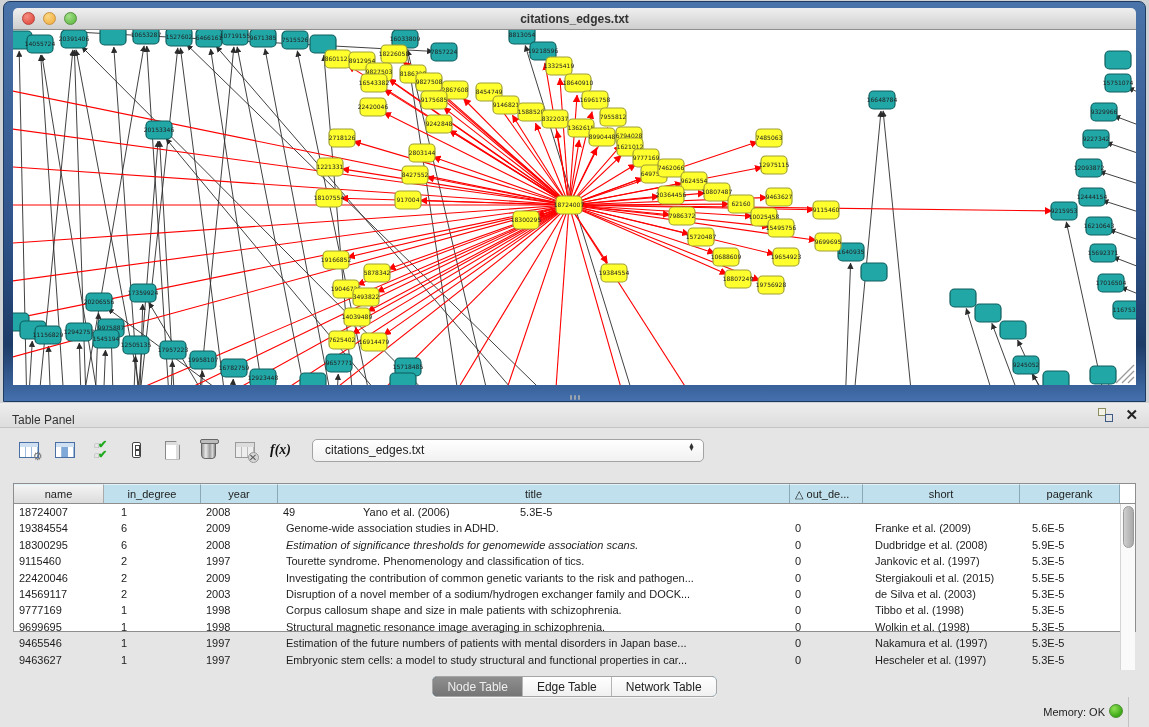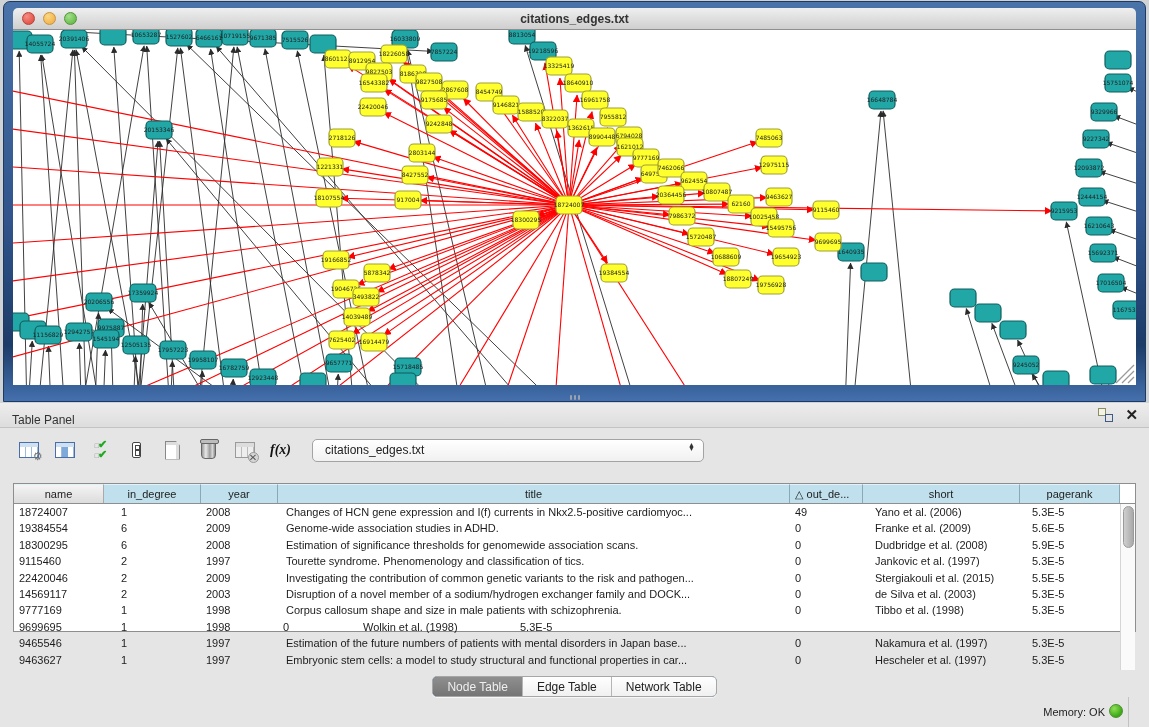--- a/index.html
+++ b/index.html
@@ -766,39 +766,38 @@
         <div class="th" style="width: 512px;">title</div>
         <div class="th th-left" style="width: 73px;">△ out_de...</div>
         <div class="th" style="width: 157px;">short</div>
         <div class="th" style="width: 100px;">pagerank</div>
       </div>
     <div class="tbody" id="tbody">
         <div class="tr">
           <div class="td td0" style="width: 90px;">18724007</div>
           <div class="td td1" style="width: 97px;">1</div>
           <div class="td td2" style="width: 77px;">2008</div>
-          <div class="td td3" style="width: 512px;">Changes of HCN gene expression and I(f) currents in Nkx2.5-positive cardiomyoc...</div>
           <div class="td td4" style="width: 73px;">49</div>
           <div class="td td5" style="width: 157px;">Yano et al. (2006)</div>
           <div class="td td6" style="width: 100px;">5.3E-5</div>
         </div>
         <div class="tr">
           <div class="td td0" style="width: 90px;">19384554</div>
           <div class="td td1" style="width: 97px;">6</div>
           <div class="td td2" style="width: 77px;">2009</div>
           <div class="td td3" style="width: 512px;">Genome-wide association studies in ADHD.</div>
           <div class="td td4" style="width: 73px;">0</div>
           <div class="td td5" style="width: 157px;">Franke et al. (2009)</div>
           <div class="td td6" style="width: 100px;">5.6E-5</div>
         </div>
         <div class="tr">
           <div class="td td0" style="width: 90px;">18300295</div>
           <div class="td td1" style="width: 97px;">6</div>
           <div class="td td2" style="width: 77px;">2008</div>
-          <div class="td td3" style="width: 512px;">Estimation of significance thresholds for genomewide association scans.</div>
+          <div class="td td3" style="width: 512px; font-style: italic;">Estimation of significance thresholds for genomewide association scans.</div>
           <div class="td td4" style="width: 73px;">0</div>
           <div class="td td5" style="width: 157px;">Dudbridge et al. (2008)</div>
           <div class="td td6" style="width: 100px;">5.9E-5</div>
         </div>
         <div class="tr">
           <div class="td td0" style="width: 90px;">9115460</div>
           <div class="td td1" style="width: 97px;">2</div>
           <div class="td td2" style="width: 77px;">1997</div>
           <div class="td td3" style="width: 512px;">Tourette syndrome. Phenomenology and classification of tics.</div>
           <div class="td td4" style="width: 73px;">0</div>
@@ -829,20 +828,21 @@
           <div class="td td2" style="width: 77px;">1998</div>
           <div class="td td3" style="width: 512px;">Corpus callosum shape and size in male patients with schizophrenia.</div>
           <div class="td td4" style="width: 73px;">0</div>
           <div class="td td5" style="width: 157px;">Tibbo et al. (1998)</div>
           <div class="td td6" style="width: 100px;">5.3E-5</div>
         </div>
         <div class="tr">
           <div class="td td0" style="width: 90px;">9699695</div>
           <div class="td td1" style="width: 97px;">1</div>
           <div class="td td2" style="width: 77px;">1998</div>
+          <div class="td td3" style="width: 512px;">Structural magnetic resonance image averaging in schizophrenia.</div>
           <div class="td td4" style="width: 73px;">0</div>
           <div class="td td5" style="width: 157px;">Wolkin et al. (1998)</div>
           <div class="td td6" style="width: 100px;">5.3E-5</div>
         </div>
         <div class="tr">
           <div class="td td0" style="width: 90px;">9465546</div>
           <div class="td td1" style="width: 97px;">1</div>
           <div class="td td2" style="width: 77px;">1997</div>
           <div class="td td3" style="width: 512px;">Estimation of the future numbers of patients with mental disorders in Japan base...</div>
           <div class="td td4" style="width: 73px;">0</div>

